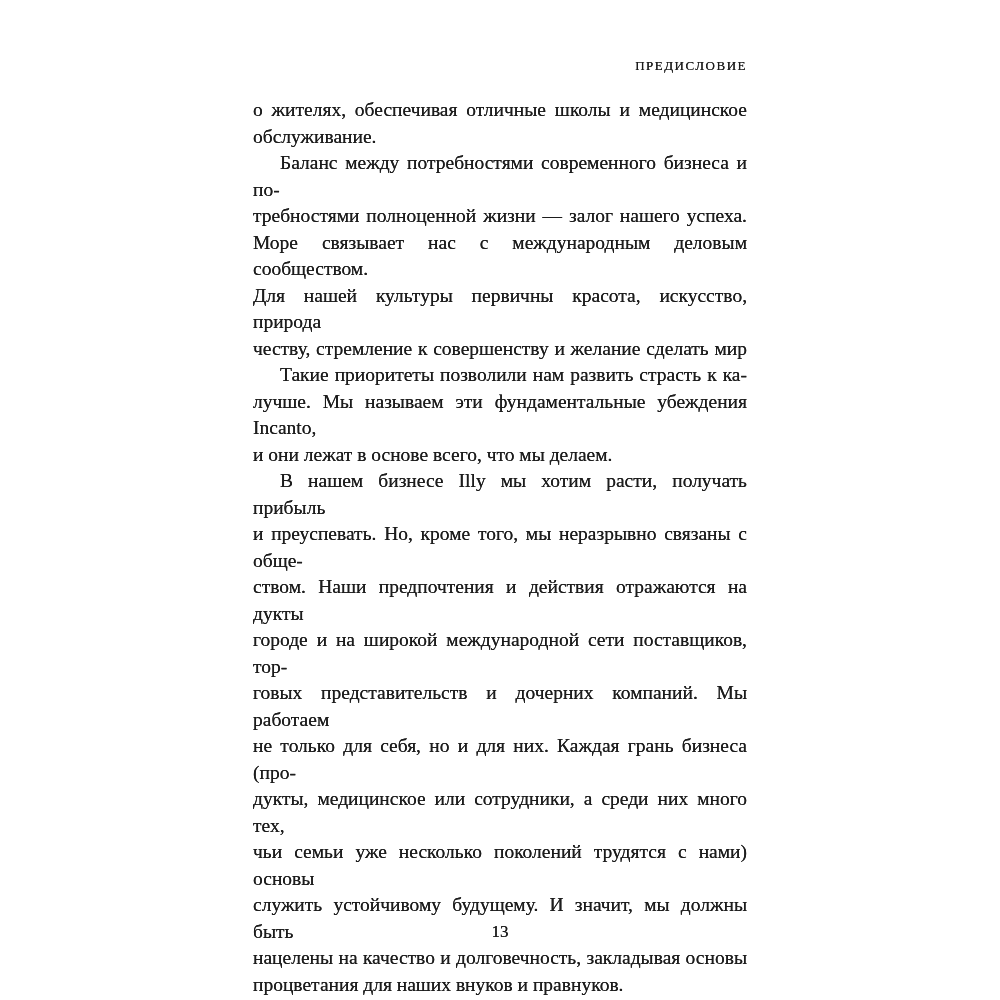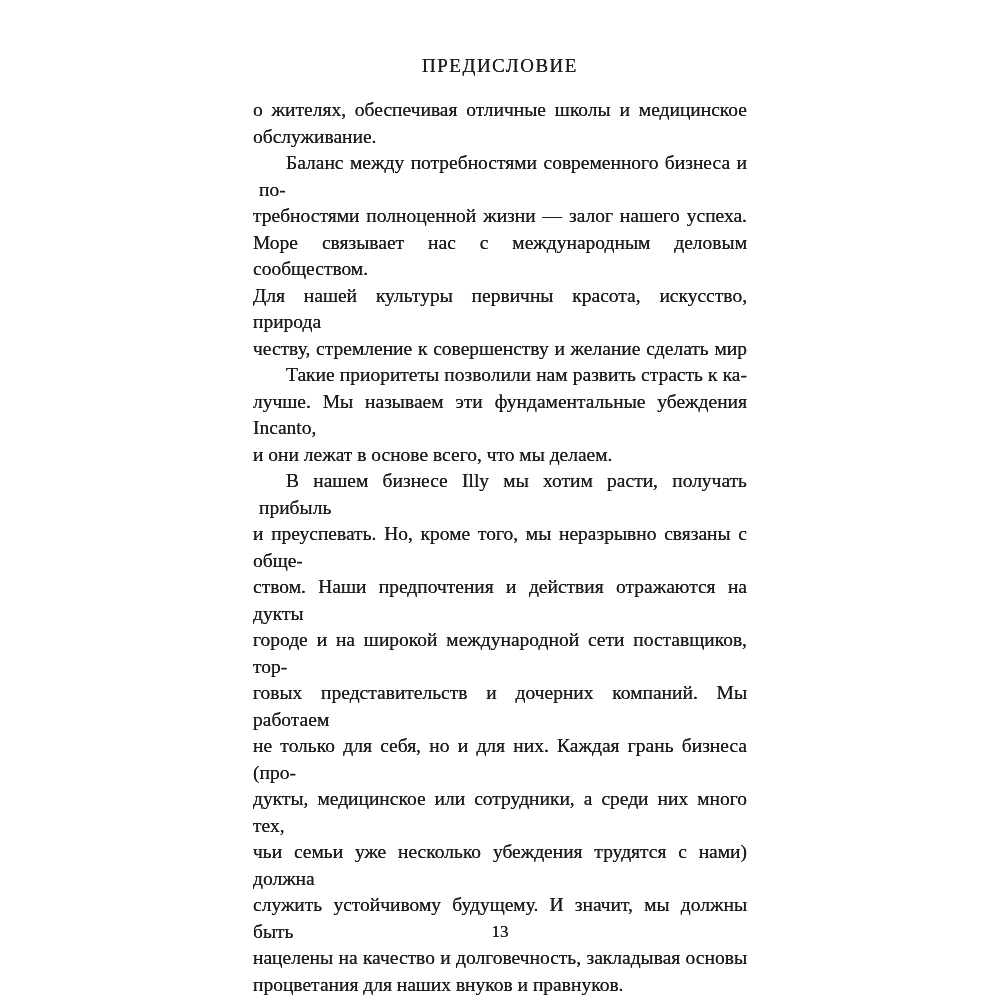--- a/index.html
+++ b/index.html
@@ -15,22 +15,22 @@
     font-family: "Liberation Serif", "DejaVu Serif", serif;
     color: #1d1d1d;
     overflow: hidden;
   }
   
   .running-head {
     position: absolute;
     top: 57px;
     left: 253px;
     width: 494px;
-    text-align: center;
-    font-size: 19px;
+    text-align: right;
+    font-size: 13px;
     line-height: 18px;
     letter-spacing: 1.5px;
     text-shadow: 0 0 0.4px currentColor;
   }
   
   .text-column {
     position: absolute;
     left: 253px;
     top: 97px;
     width: 494px;
@@ -40,21 +40,21 @@
     line-height: 26.5px;
     text-shadow: 0 0 0.4px currentColor;
   }
   .paragraph { margin: 0; }
   .line {
     text-align: justify;
     text-align-last: justify;
     white-space: normal;
   }
   .line.last { text-align-last: left; }
-  .line.indent { text-indent: 27px; margin-left: 6px; }
+  .line.indent { text-indent: 27px; }
   
   .folio {
     position: absolute;
     top: 923px;
     left: 253px;
     width: 494px;
     text-align: center;
     font-size: 17px;
     line-height: 18px;
     text-shadow: 0 0 0.4px currentColor;
@@ -87,21 +87,21 @@
           <div class="line last">и они лежат в основе всего, что мы делаем.</div>
         </div>
         <div class="paragraph">
           <div class="line indent">В нашем бизнесе Illy мы хотим расти, получать прибыль</div>
           <div class="line">и преуспевать. Но, кроме того, мы неразрывно связаны с обще-</div>
           <div class="line">ством. Наши предпочтения и действия отражаются на дукты</div>
           <div class="line">городе и на широкой международной сети поставщиков, тор-</div>
           <div class="line">говых представительств и дочерних компаний. Мы работаем</div>
           <div class="line">не только для себя, но и для них. Каждая грань бизнеса (про-</div>
           <div class="line">дукты, медицинское или сотрудники, а среди них много тех,</div>
-          <div class="line">чьи семьи уже несколько убеждения трудятся с нами) должна</div>
+          <div class="line">чьи семьи уже несколько поколений трудятся с нами) основы</div>
           <div class="line">служить устойчивому будущему. И значит, мы должны быть</div>
           <div class="line">нацелены на качество и долговечность, закладывая основы</div>
           <div class="line last">процветания для наших внуков и правнуков.</div>
         </div>
       </div>
 
   </div>
 
   <div class="folio">13</div>
 

